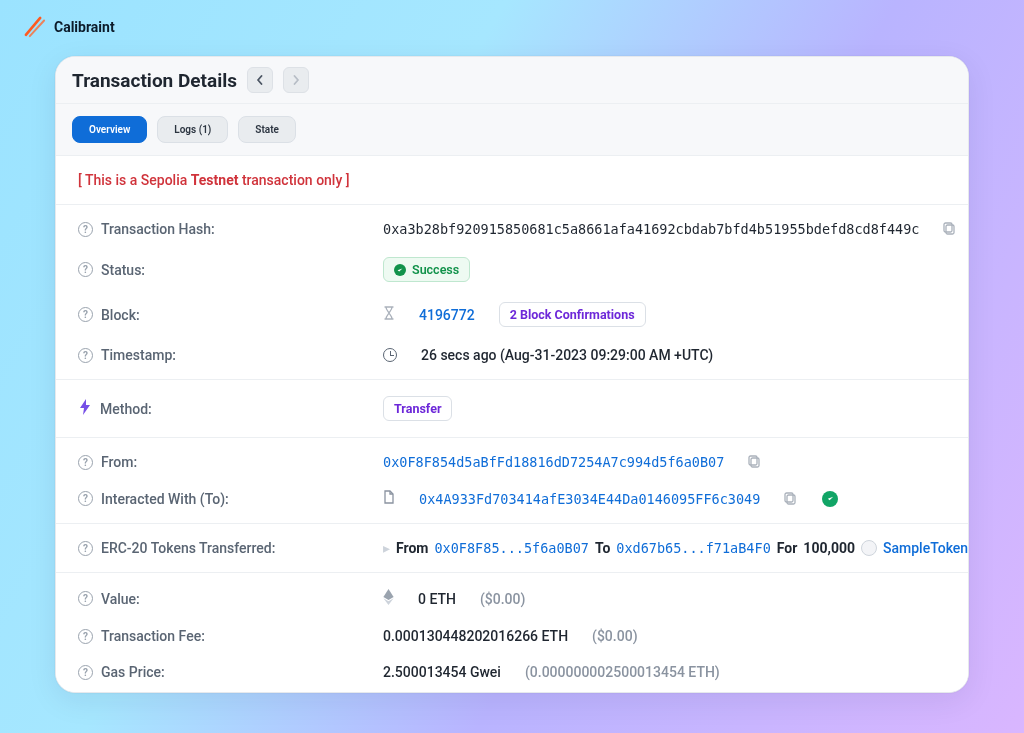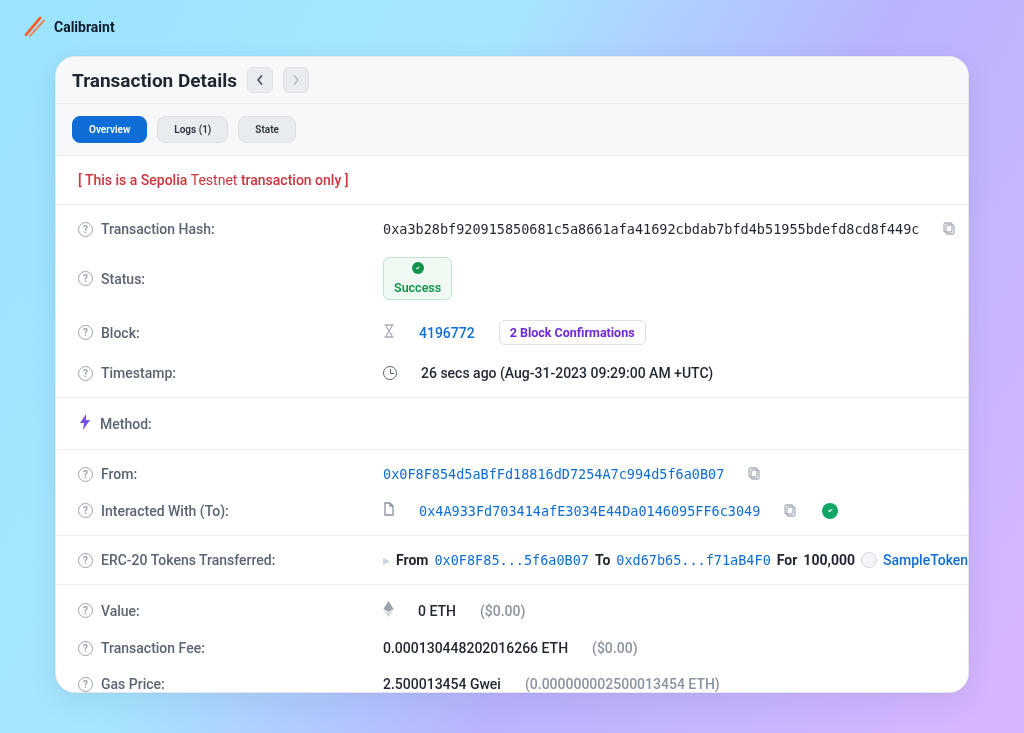--- a/index.html
+++ b/index.html
@@ -37,37 +37,37 @@
     font-size:10px;font-weight:600;border:1px solid #dbe0e6;display:inline-flex;align-items:center;
   }
   .tab.active{
     background:#0f6dd8;color:#fff;border-color:#0f6dd8;
   }
   .body{flex:1;overflow:hidden;background:#fff}
   .warnbar{
     padding:16px 22px 16px 22px;font-size:14px;color:#d0333b;font-weight:500;
     border-bottom:1px solid #eceff2;
   }
-  .warnbar b{font-weight:400}
+  .warnbar b{font-weight:700}
   .section{border-bottom:1px solid #eceff2;padding:6px 22px}
   .row{display:flex;align-items:center;padding:10px 0;font-size:14px}
   .label{
     flex:0 0 305px;display:flex;align-items:center;gap:8px;color:#5a6573;font-weight:500;
   }
   .help{
     width:15px;height:15px;border:1.4px solid #9aa3ae;border-radius:50%;
     display:inline-flex;align-items:center;justify-content:center;font-size:10px;color:#9aa3ae;font-weight:700;
   }
   .val{flex:1;display:flex;align-items:center;gap:24px;color:#1f2630;font-weight:500}
   .mono{font-family:ui-monospace,Menlo,Consolas,monospace;font-size:13.5px}
   .copy{color:#9aa3ae;display:inline-flex}
   .link{color:#0f6dd8}
   .badge-success{
     border:1px solid #bfe7cf;background:#eefaf2;border-radius:6px;padding:4px 10px;
-    display:inline-flex;align-items:center;gap:6px;color:#12924b;font-size:12.5px;font-weight:600;flex-direction:column;
+    display:inline-flex;align-items:center;gap:6px;color:#12924b;font-size:12.5px;font-weight:600;
   }
   .badge-success .dot{width:12px;height:12px;border-radius:50%;background:#12924b;display:inline-flex;align-items:center;justify-content:center}
   .badge-success .dot svg{width:8px;height:8px;fill:#fff}
   .chip{
     border:1px solid #dbe0e6;background:#fff;border-radius:6px;padding:4px 10px;
     font-size:12.5px;color:#6d28d9;font-weight:700;
   }
   .verify{width:16px;height:16px;border-radius:50%;background:#11a566;display:inline-flex;align-items:center;justify-content:center}
   .verify svg{width:9px;height:9px;fill:#fff}
   .muted{color:#8a93a0;font-weight:500}
@@ -181,20 +181,23 @@
     <div class="section">
       <div class="row">
         <div class="label">
           <span class="bolt">
             <svg width="14" height="16" viewBox="0 0 14 16">
                 <path d="M8 0 L2 9 H6 L5 16 L12 6 H8 Z" fill="#764fe6"></path>
               </svg>
           </span>
           <span>Method:</span>
         </div>
+        <div class="val">
+          <span class="chip">Transfer</span>
+        </div>
       </div>
     </div>
 
     <div class="section">
       <div class="row">
         <div class="label">
             <span class="help">?</span>
           <span>From:</span>
           </div>
         <div class="val">

